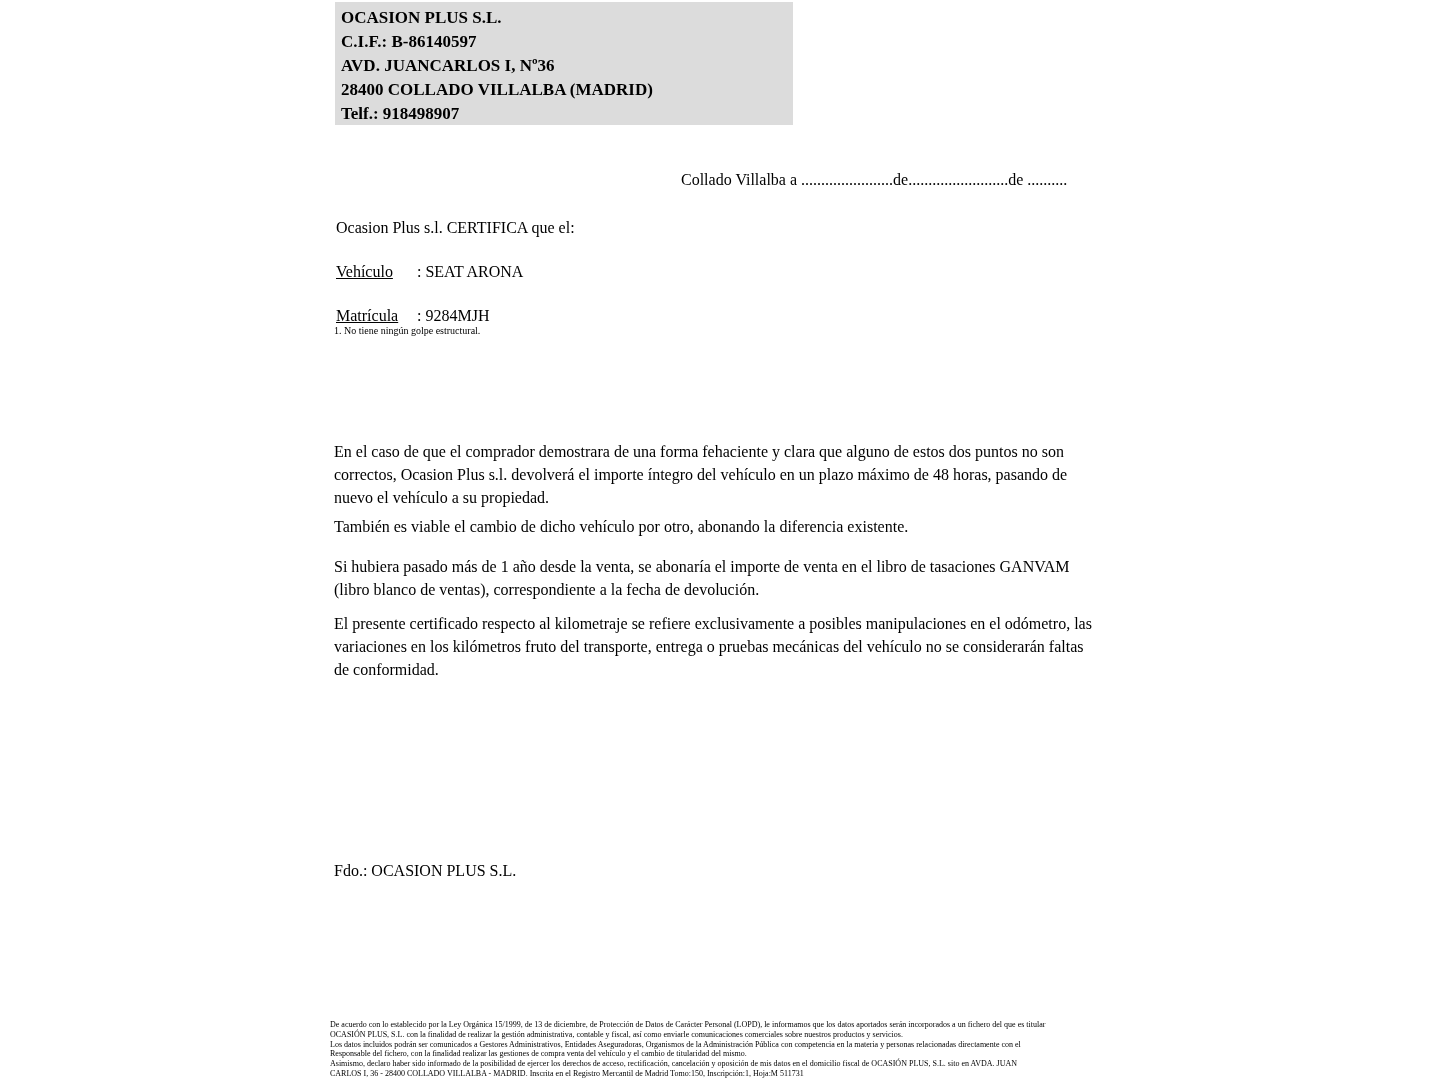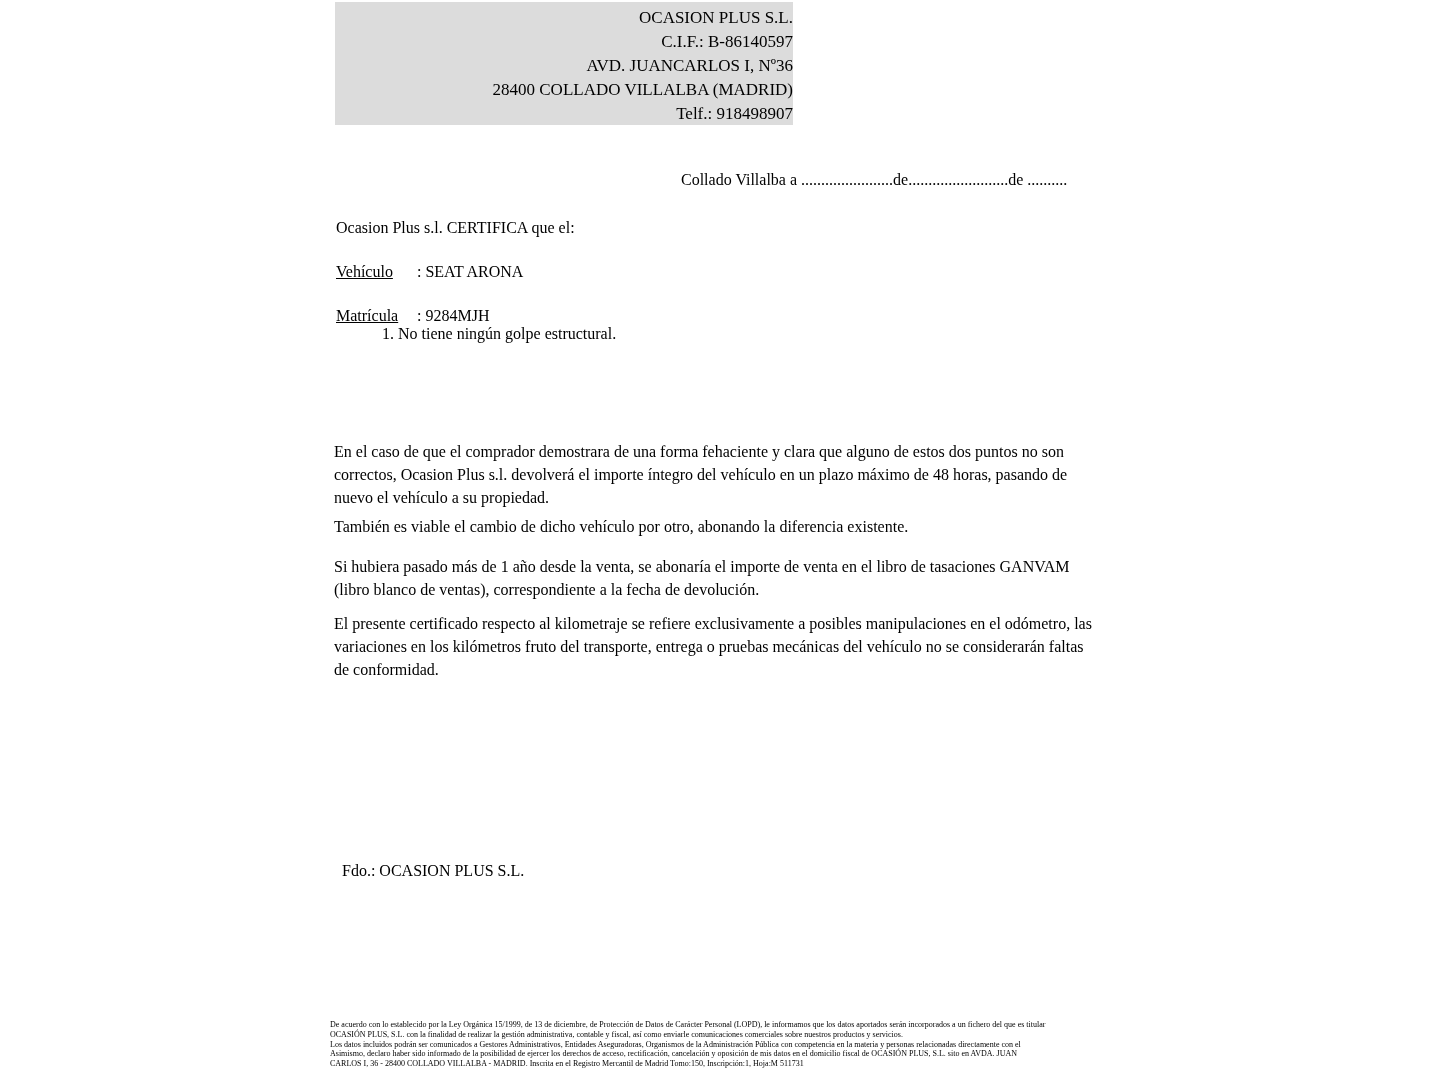--- a/index.html
+++ b/index.html
@@ -14,25 +14,24 @@
   .page { position: relative; width: 1440px; height: 1080px; background: #ffffff; }
 
   .header-box {
     position: absolute;
     left: 335px; top: 2px;
     width: 458px; height: 123px;
     background: #dcdcdc;
     padding: 4px 0 0 6px;
   }
   .header-box .hline {
-    font-weight: normal;
+    font-weight: bold;
     font-size: 17px;
     line-height: 24px;
     white-space: nowrap;
-    text-align: right;
   }
 
   .date-line {
     position: absolute;
     left: 681px; top: 171px;
     font-size: 16px;
     white-space: nowrap;
   }
 
   .cert-block {
@@ -42,41 +41,40 @@
     line-height: 24px;
   }
   .cert-row { white-space: nowrap; }
   .cert-label {
     display: inline-block;
     width: 81px;
     text-decoration: underline;
     margin-top: 20px;
   }
 
-  .point1 { position: absolute; left: 334px; top: 325px; font-size: 16px; white-space: nowrap; margin-left: 48px; }
+  .point1 { position: absolute; left: 334px; top: 325px; font-size: 10px; white-space: nowrap; }
   .point2 { position: absolute; left: 334px; top: 363px; font-size: 16px; white-space: nowrap; }
 
   .para {
     position: absolute;
     left: 334px;
     width: 764px;
     font-size: 16px;
     line-height: 23px;
   }
   .para-1 { top: 440px; }
   .para-2 { top: 515px; }
   .para-3 { top: 555px; }
   .para-4 { top: 612px; }
 
   .signature {
     position: absolute;
     left: 334px; top: 862px;
     font-size: 16px;
     white-space: nowrap;
-    margin-left: 8px;
   }
 
   .footer {
     position: absolute;
     left: 330px; top: 1020px;
     width: 790px;
     font-size: 8px;
     line-height: 9.8px;
   }
   .footer .fline { white-space: nowrap; }
@@ -108,17 +106,18 @@
   <div class="para para-2">También es viable el cambio de dicho vehículo por otro, abonando la diferencia existente.</div>
   <div class="para para-3">Si hubiera pasado más de 1 año desde la venta, se abonaría el importe de venta en el libro de tasaciones GANVAM (libro blanco de ventas), correspondiente a la fecha de devolución.</div>
   <div class="para para-4">El presente certificado respecto al kilometraje se refiere exclusivamente a posibles manipulaciones en el odómetro, las variaciones en los kilómetros fruto del transporte, entrega o pruebas mecánicas del vehículo no se considerarán faltas de conformidad.</div>
 
   <div class="signature">Fdo.: OCASION PLUS S.L.</div>
 
   <div class="footer">
     <div class="fline">De acuerdo con lo establecido por la Ley Orgánica 15/1999, de 13 de diciembre, de Protección de Datos de Carácter Personal (LOPD), le informamos que los datos aportados serán incorporados a un fichero del que es titular</div>
     <div class="fline">OCASIÓN PLUS, S.L. con la finalidad de realizar la gestión administrativa, contable y fiscal, así como enviarle comunicaciones comerciales sobre nuestros productos y servicios.</div>
     <div class="fline">Los datos incluidos podrán ser comunicados a Gestores Administrativos, Entidades Aseguradoras, Organismos de la Administración Pública con competencia en la materia y personas relacionadas directamente con el</div>
+    <div class="fline">Responsable del fichero, con la finalidad realizar las gestiones de compra venta del vehículo y el cambio de titularidad del mismo.</div>
     <div class="fline">Asimismo, declaro haber sido informado de la posibilidad de ejercer los derechos de acceso, rectificación, cancelación y oposición de mis datos en el domicilio fiscal de OCASIÓN PLUS, S.L. sito en AVDA. JUAN</div>
     <div class="fline">CARLOS I, 36 - 28400 COLLADO VILLALBA - MADRID. Inscrita en el Registro Mercantil de Madrid Tomo:150, Inscripción:1, Hoja:M 511731</div>
   </div>
 
 </div>
 
 </body></html>

